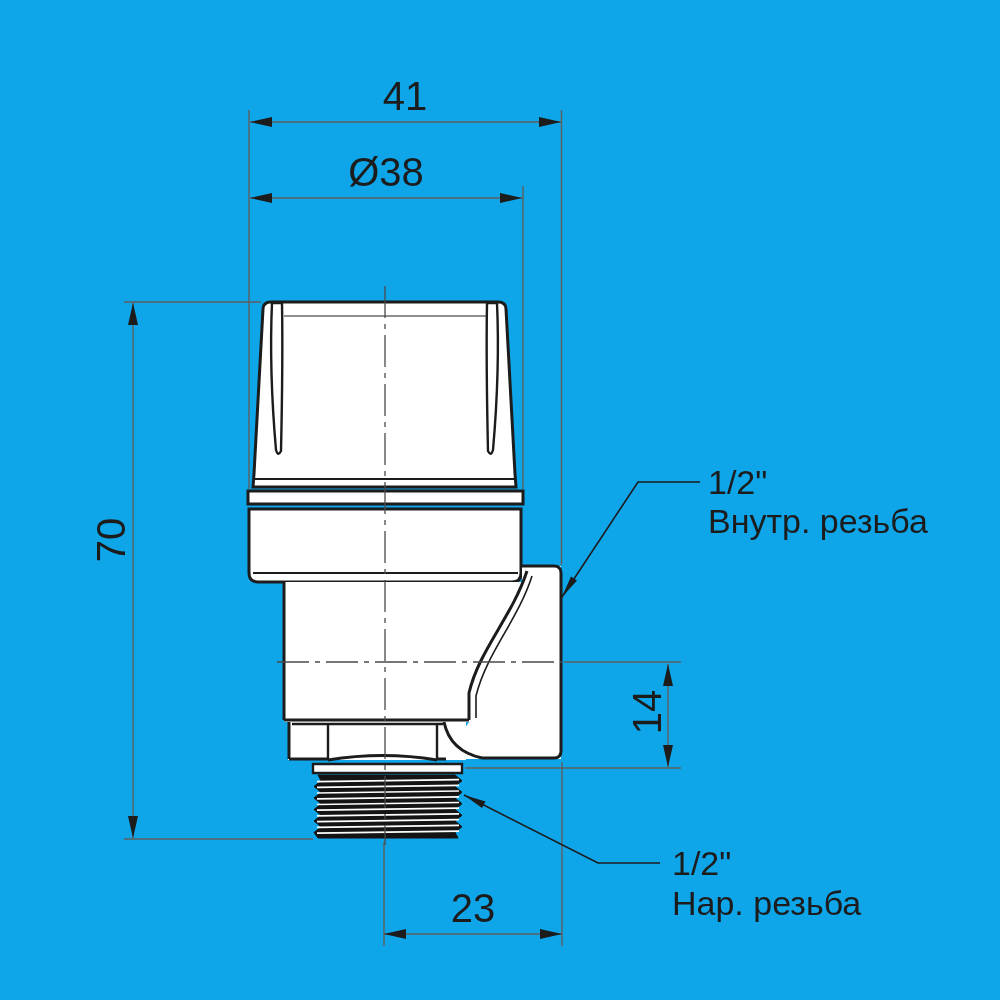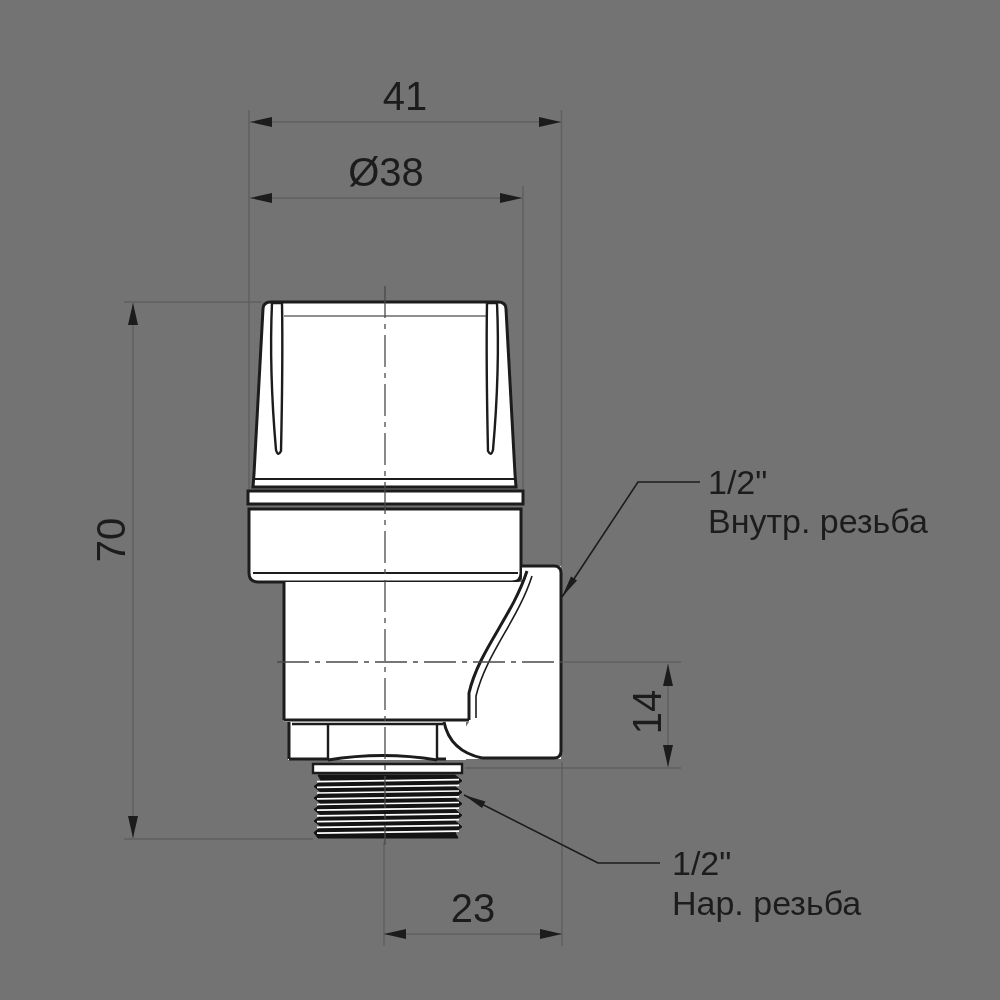--- a/index.html
+++ b/index.html
@@ -1,16 +1,16 @@
 <!DOCTYPE html>
 <html><head>
 <meta charset="utf-8">
 <style>
   html,body{margin:0;padding:0;background:#fff;}
-  .stage{position:relative;width:1000px;height:1000px;background:#737373;overflow:hidden;}
+  .stage{position:relative;width:1000px;height:1000px;background:#0ea5e9;overflow:hidden;}
   svg{display:block;}
   text{font-family:"Liberation Sans","DejaVu Sans",sans-serif;fill:#1c1c1c;}
   .dim-text{font-size:40px;}
   .label-text{font-size:34px;}
 </style>
 </head>
 <body>
 
 <div class="stage">
 <svg width="1000" height="1000" viewBox="0 0 1000 1000">

